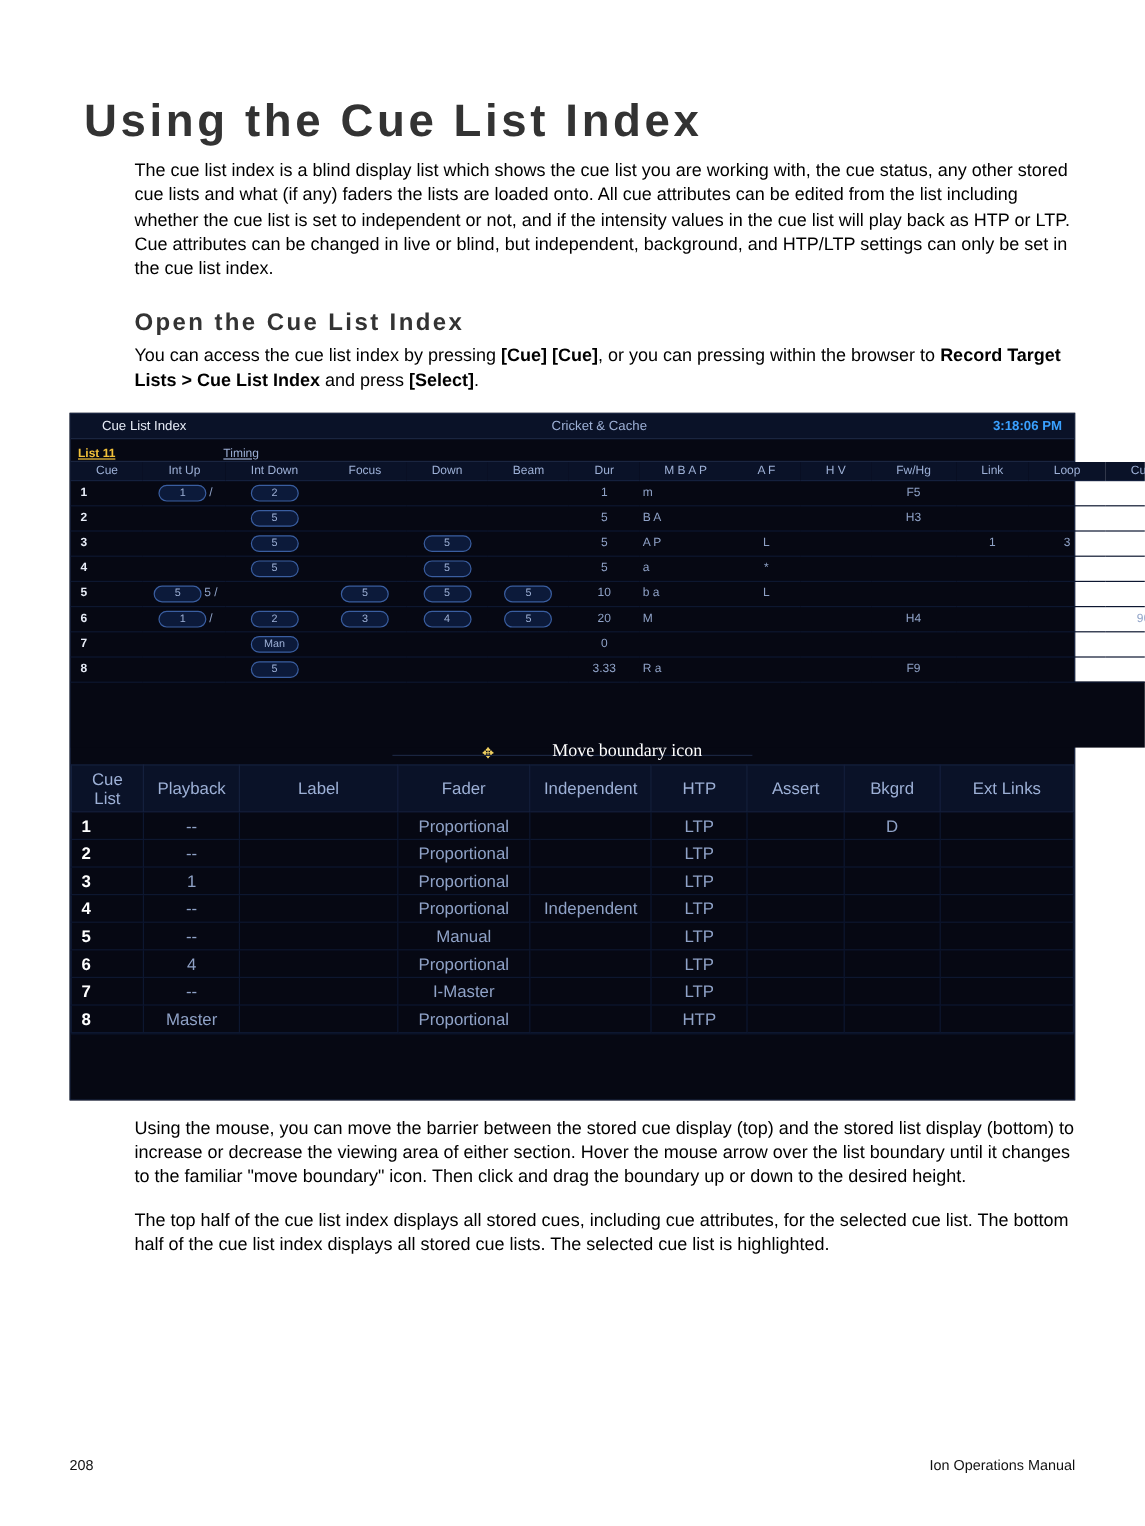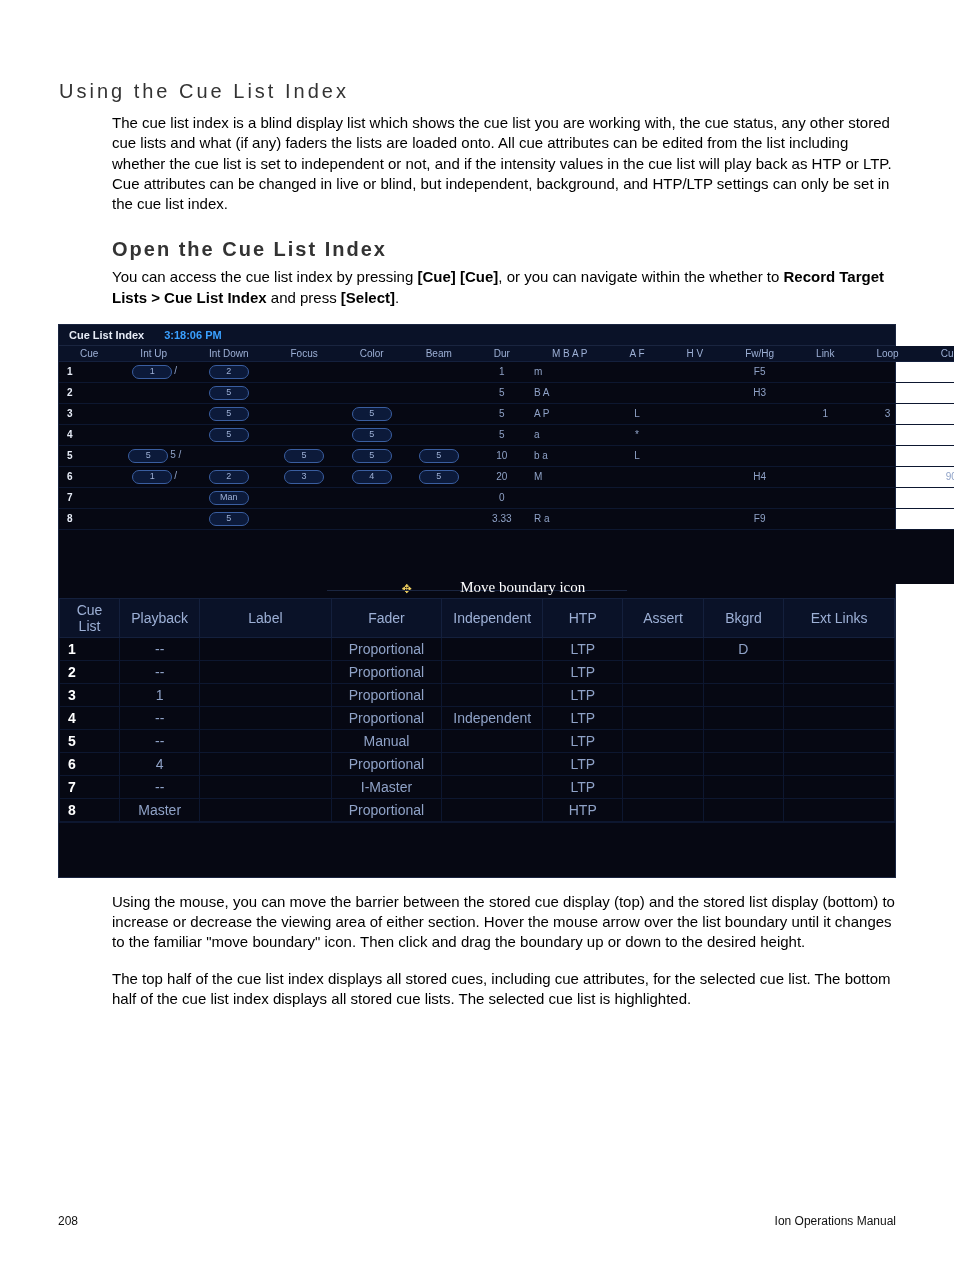--- a/index.html
+++ b/index.html
@@ -1,23 +1,23 @@
 <!DOCTYPE html>
 <html><head>
 <meta charset="utf-8">
 <style>
 html,body{margin:0;padding:0;background:#fff;font-family:Arial,Helvetica,sans-serif;color:#000}
 .page{width:954px;min-height:1272px;margin:0 auto;padding:80px 58px 40px 58px;box-sizing:border-box;position:relative}
-h1{font-size:20px;font-weight:400;letter-spacing:3px;color:#333;margin:0 0 10px 1px}
+h1{font-size:38px;font-weight:700;letter-spacing:3px;color:#333;margin:0 0 10px 12px}
 .body-text{font-size:15px;line-height:1.35;margin:0 0 16px 0}
 .indent{margin-left:54px}
 h2{font-size:20px;font-weight:700;letter-spacing:2px;color:#333;margin:24px 0 6px 0}
 .figure{margin:8px 0 14px 0;background:#060813;border:1px solid #1a2540;color:#cbd4e6;font-size:10px}
 .fig-titlebar{display:flex;align-items:center;height:20px;background:#0a1228;border-bottom:1px solid #1a2540;font-size:11px}
-.fig-title{flex:0 0 auto;padding:0 10px;font-weight:700;color:#e7ecf7}
+.fig-title{flex:0 0 auto;padding:0 26px;font-weight:400;color:#e7ecf7}
 .fig-center{flex:1;text-align:center;color:#9db0d6}
 .fig-clock{flex:0 0 auto;padding:0 10px;color:#3aa0ff;font-weight:700}
 .fig-subhdr{display:flex;align-items:flex-end;height:18px;padding:0 6px;font-size:10px;color:#9db0d6;border-bottom:1px solid #1a2540}
 .fig-subhdr .list-lbl{color:#f3c23a;font-weight:700;margin-right:90px;text-decoration:underline}
 .fig-subhdr .timing-lbl{text-decoration:underline}
 .top-table{width:100%;border-collapse:collapse;font-size:10px}
 .top-table th{font-weight:400;color:#9db0d6;border-bottom:1px solid #14203d;padding:2px 21px;text-align:center;background:#0a1228;white-space:nowrap}
 .top-table td{border-bottom:1px solid #0d1730;padding:2px 3px;text-align:center;color:#8fa2c7;height:16px;white-space:nowrap}
 .top-table td.cue{color:#e7ecf7;text-align:left;padding-left:8px;font-weight:700}
 .top-table td.lbl{color:#6f8fd0;text-align:center}
@@ -45,37 +45,42 @@
 </style>
 </head>
 <body>
 
 <div class="page">
   <h1>Using the Cue List Index</h1>
   <p class="body-text indent">The cue list index is a blind display list which shows the cue list you are working with, the cue status, any other stored cue lists and what (if any) faders the lists are loaded onto. All cue attributes can be edited from the list including whether the cue list is set to independent or not, and if the intensity values in the cue list will play back as HTP or LTP. Cue attributes can be changed in live or blind, but independent, background, and HTP/LTP settings can only be set in the cue list index.</p>
 
   <h2 class="indent">Open the Cue List Index</h2>
   <p class="body-text indent">
-    <span>You can access the cue list index by pressing </span><b>[Cue] [Cue]</b><span>, or you can navigate within the whether to </span><b>Record Target Lists &gt; Cue List Index</b><span> and press </span><b>[Select]</b><span>.</span>
+    <span>You can access the cue list index by pressing </span><b>[Cue] [Cue]</b><span>, or you can pressing within the browser to </span><b>Record Target Lists &gt; Cue List Index</b><span> and press </span><b>[Select]</b><span>.</span>
   </p>
 
   <div class="figure indent">
     <div class="fig-titlebar">
       <div class="fig-title">Cue List Index</div>
+      <div class="fig-center">Cricket &amp; Cache</div>
       <div class="fig-clock">3:18:06 PM</div>
+    </div>
+    <div class="fig-subhdr">
+      <span class="list-lbl">List 11</span>
+      <span class="timing-lbl">Timing</span>
     </div>
 
     <table class="top-table">
       <thead>
           <tr id="top-hdr-row">
             <th style="width: 28px;">Cue</th>
             <th style="width: 60px;">Int Up</th>
             <th style="width: 70px;">Int Down</th>
             <th style="width: 50px;">Focus</th>
-            <th style="width: 50px;">Color</th>
+            <th style="width: 50px;">Down</th>
             <th style="width: 50px;">Beam</th>
             <th style="width: 34px;">Dur</th>
             <th style="width: 48px;">M B A P</th>
             <th style="width: 20px;">A F</th>
             <th style="width: 20px;">H V</th>
             <th style="width: 38px;">Fw/Hg</th>
             <th style="width: 30px;">Link</th>
             <th style="width: 30px;">Loop</th>
             <th style="width: 36px;">Curve</th>
             <th style="width: 30px;">Rate</th>

